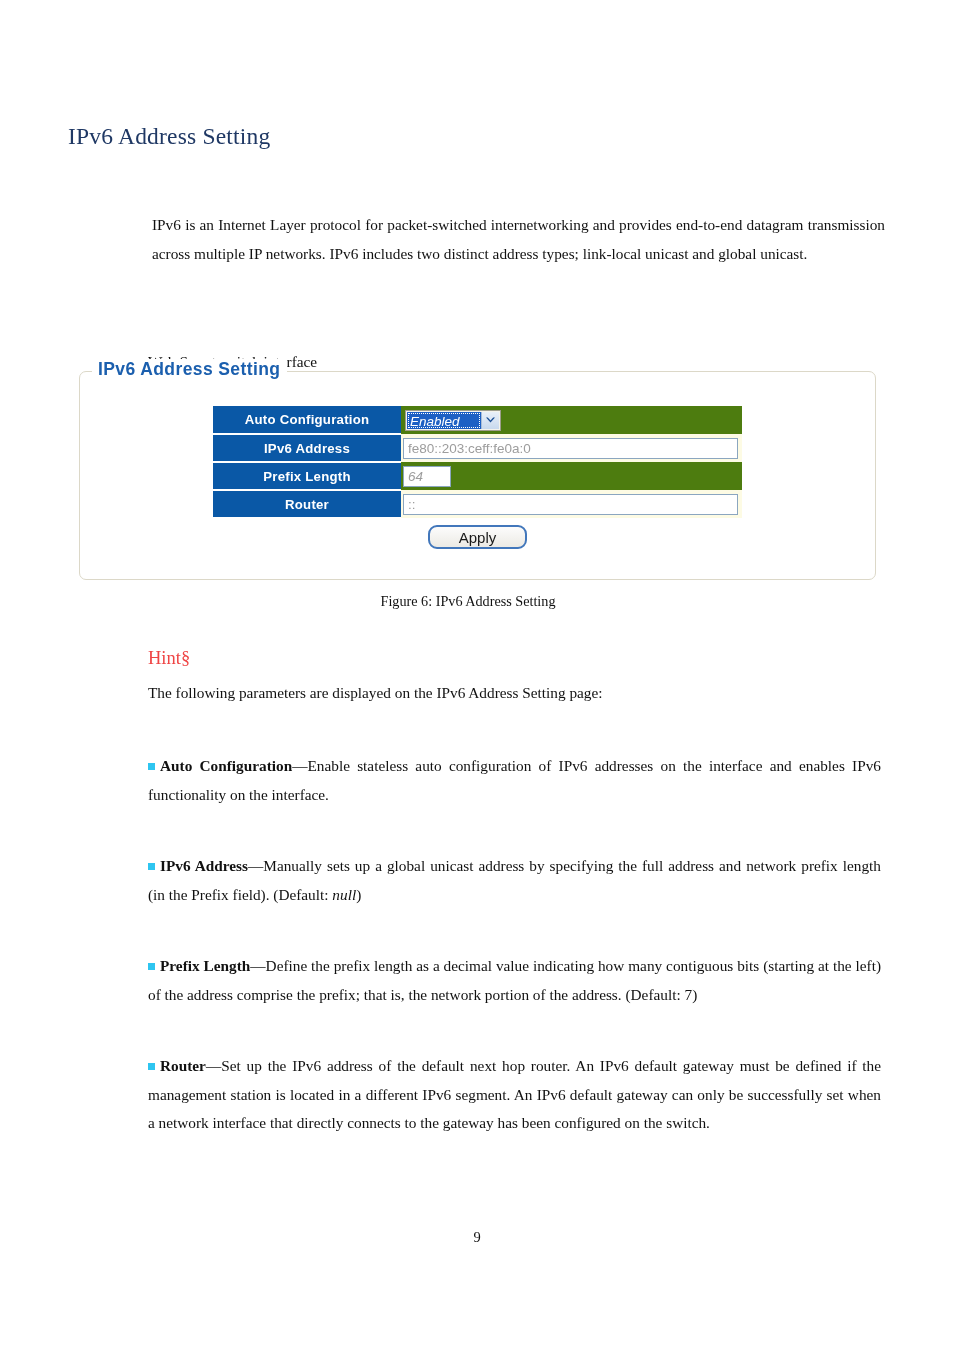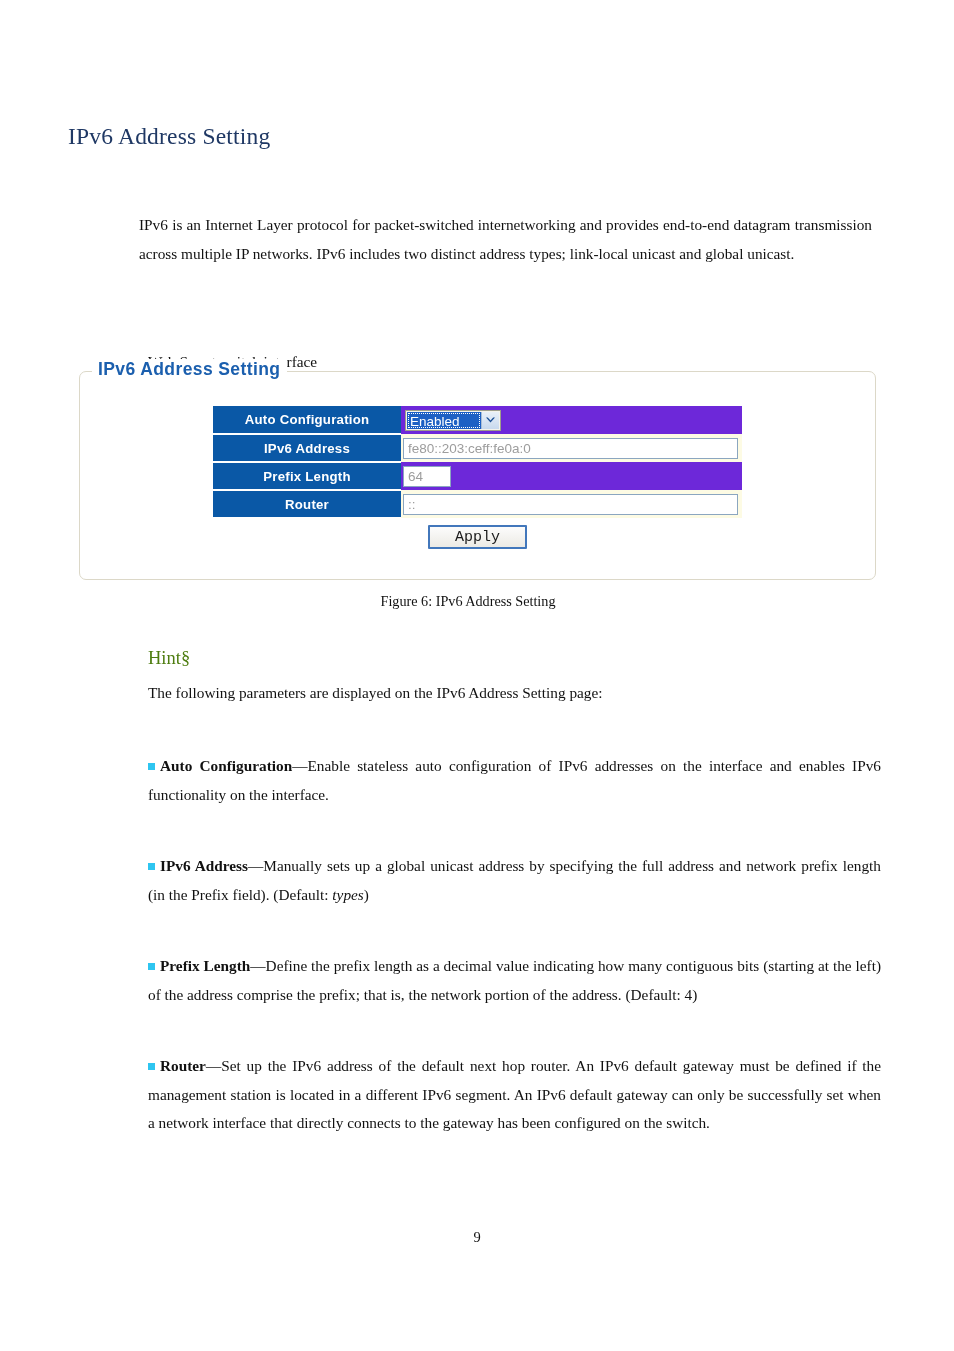--- a/index.html
+++ b/index.html
@@ -24,21 +24,21 @@
     font-size: 23.5px;
     color: #1f3864;
     font-weight: normal;
     letter-spacing: 0.2px;
     white-space: nowrap;
   }
 
   
   .intro {
     position: absolute;
-    left: 139px;
+    left: 152px;
     top: 196px;
     width: 733px;
     font-size: 15.3px;
     line-height: 28.5px;
     text-align: justify;
     text-justify: inter-word;
     color: #111;
   }
 
   
@@ -96,21 +96,21 @@
     text-align: center;
     letter-spacing: 0.25px;
     border-bottom: 2px solid #ffffff;
     height: 28px;
   }
   td.val {
     width: 341px;
     height: 28px;
     padding-left: 2px;
   }
-  td.val.cream { background: #6d28d9; }
+  td.val.cream { background: #4d7c0f; font-style: italic; }
   td.val.plain { background: #fdfbe4; margin-left: 20px; }
 
   
   .sel-wrap {
     display: inline-flex;
     align-items: stretch;
     height: 21px;
     border: 1px solid #9e9e8c;
     background: #f4f3ec;
     vertical-align: middle;
@@ -167,44 +167,44 @@
   }
   .apply-btn {
     display: inline-block;
     min-width: 99px;
     height: 24px;
     line-height: 22px;
     border: 2px solid #4277bb;
     background: linear-gradient(#fcfcfc, #eceae4);
     color: #1a1a1a;
     font-size: 15px;
-    font-family: Liberation Mono, monospace;
+    font-family: Liberation Sans, sans-serif;
     text-align: center;
     padding: 0 10px;
-    border-radius: 1px;
+    border-radius: 9px;
   }
 
   
   .fig-caption {
     position: absolute;
     left: 0;
     top: 593px;
     width: 936px;
     text-align: center;
     font-size: 14.2px;
     color: #111;
   }
 
   
   .hint-title {
     position: absolute;
     left: 148px;
     top: 648px;
     font-size: 18.5px;
-    color: #4d7c0f;
+    color: #ef4444;
     white-space: nowrap;
     text-align: center;
   }
   .hint-lead {
     position: absolute;
     left: 148px;
     top: 679px;
     width: 733px;
     font-size: 15.3px;
     line-height: 28.5px;
@@ -313,25 +313,25 @@
   <div class="hint-title">Hint§</div>
   <div class="hint-lead">The following parameters are displayed on the IPv6 Address Setting page:</div>
 
   <div class="bullets">
 
     <p class="bullet-item">
       <span class="bsq"></span><span class="bterm">Auto Configuration</span><span>—</span><span>Enable stateless auto configuration of IPv6 addresses on the interface and enables IPv6 functionality on the interface.</span>
     </p>
 
     <p class="bullet-item">
-      <span class="bsq"></span><span class="bterm">IPv6 Address</span><span>—</span><span>Manually sets up a global unicast address by specifying the full address and network prefix length (in the Prefix field). (Default: </span><span class="ital">types</span><span>)</span>
+      <span class="bsq"></span><span class="bterm">IPv6 Address</span><span>—</span><span>Manually sets up a global unicast address by specifying the full address and network prefix length (in the Prefix field). (Default: </span><span class="ital">null</span><span>)</span>
     </p>
 
     <p class="bullet-item">
-      <span class="bsq"></span><span class="bterm">Prefix Length</span><span>—</span><span>Define the prefix length as a decimal value indicating how many contiguous bits (starting at the left) of the address comprise the prefix; that is, the network portion of the address. (Default: 4)</span>
+      <span class="bsq"></span><span class="bterm">Prefix Length</span><span>—</span><span>Define the prefix length as a decimal value indicating how many contiguous bits (starting at the left) of the address comprise the prefix; that is, the network portion of the address. (Default: 7)</span>
     </p>
 
     <p class="bullet-item">
       <span class="bsq"></span><span class="bterm">Router</span><span>—</span><span>Set up the IPv6 address of the default next hop router. An IPv6 default gateway must be defined if the management station is located in a different IPv6 segment. An IPv6 default gateway can only be successfully set when a network interface that directly connects to the gateway has been configured on the switch.</span>
     </p>
 
   </div>
 
   <div class="page-num">9</div>
 

